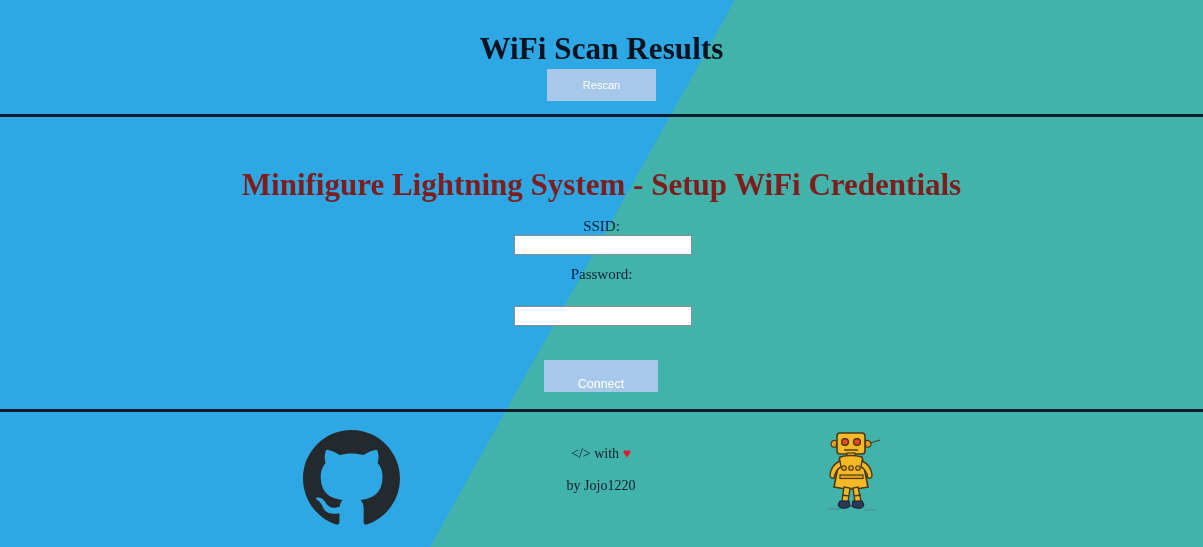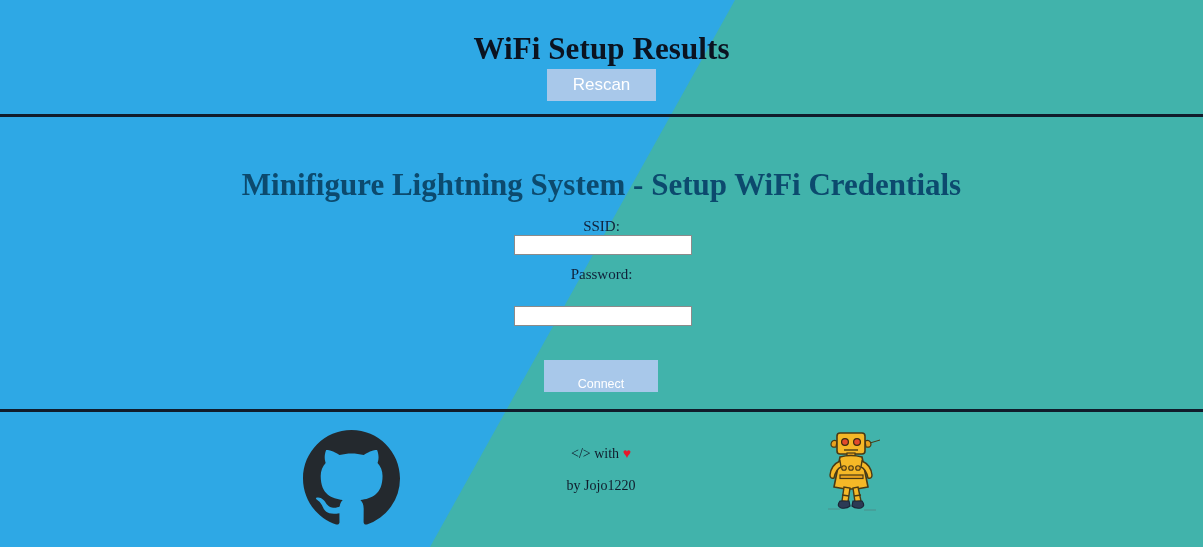--- a/index.html
+++ b/index.html
@@ -63,21 +63,21 @@
   #rescan-button {
     position: absolute;
     left: 547px;
     top: 69px;
     width: 109px;
     height: 32px;
     background: #a8c8ea;
     border: 0;
     color: #ffffff;
     font-family: "Liberation Sans", sans-serif;
-    font-size: 17px;
+    font-size: 11px;
     text-align: center;
     line-height: 32px;
     cursor: pointer;
     padding: 0;
   }
 
   
   .divider {
     position: absolute;
     left: 0;
@@ -100,21 +100,21 @@
     height: 292px;
   }
   #setup-title {
     position: absolute;
     left: 0;
     top: 23px;
     width: 1203px;
     text-align: center;
     font-size: 31px;
     font-weight: bold;
-    color: #0c4a6e;
+    color: #7f1d1d;
     line-height: 38px;
   }
   .field-label {
     position: absolute;
     left: 0;
     width: 1203px;
     text-align: center;
     font-size: 15px;
     color: #10213a;
     line-height: 18px;
@@ -200,21 +200,21 @@
 <body>
 
 <div id="bg-layer">
   <div id="bg-blue"></div>
   <div id="bg-teal"></div>
 </div>
 
 <div id="page">
 
   <section id="scan-section">
-    <h1 id="scan-title">WiFi Setup Results</h1>
+    <h1 id="scan-title">WiFi Scan Results</h1>
     <button id="rescan-button">Rescan</button>
   </section>
 
   <hr class="divider" id="divider-top">
 
   <section id="setup-section">
     <h2 id="setup-title">Minifigure Lightning System - Setup WiFi Credentials</h2>
 
     <div class="field-label" id="ssid-label">SSID:</div>
     <input class="text-input" id="ssid-input" type="text" placeholder="" style="">

